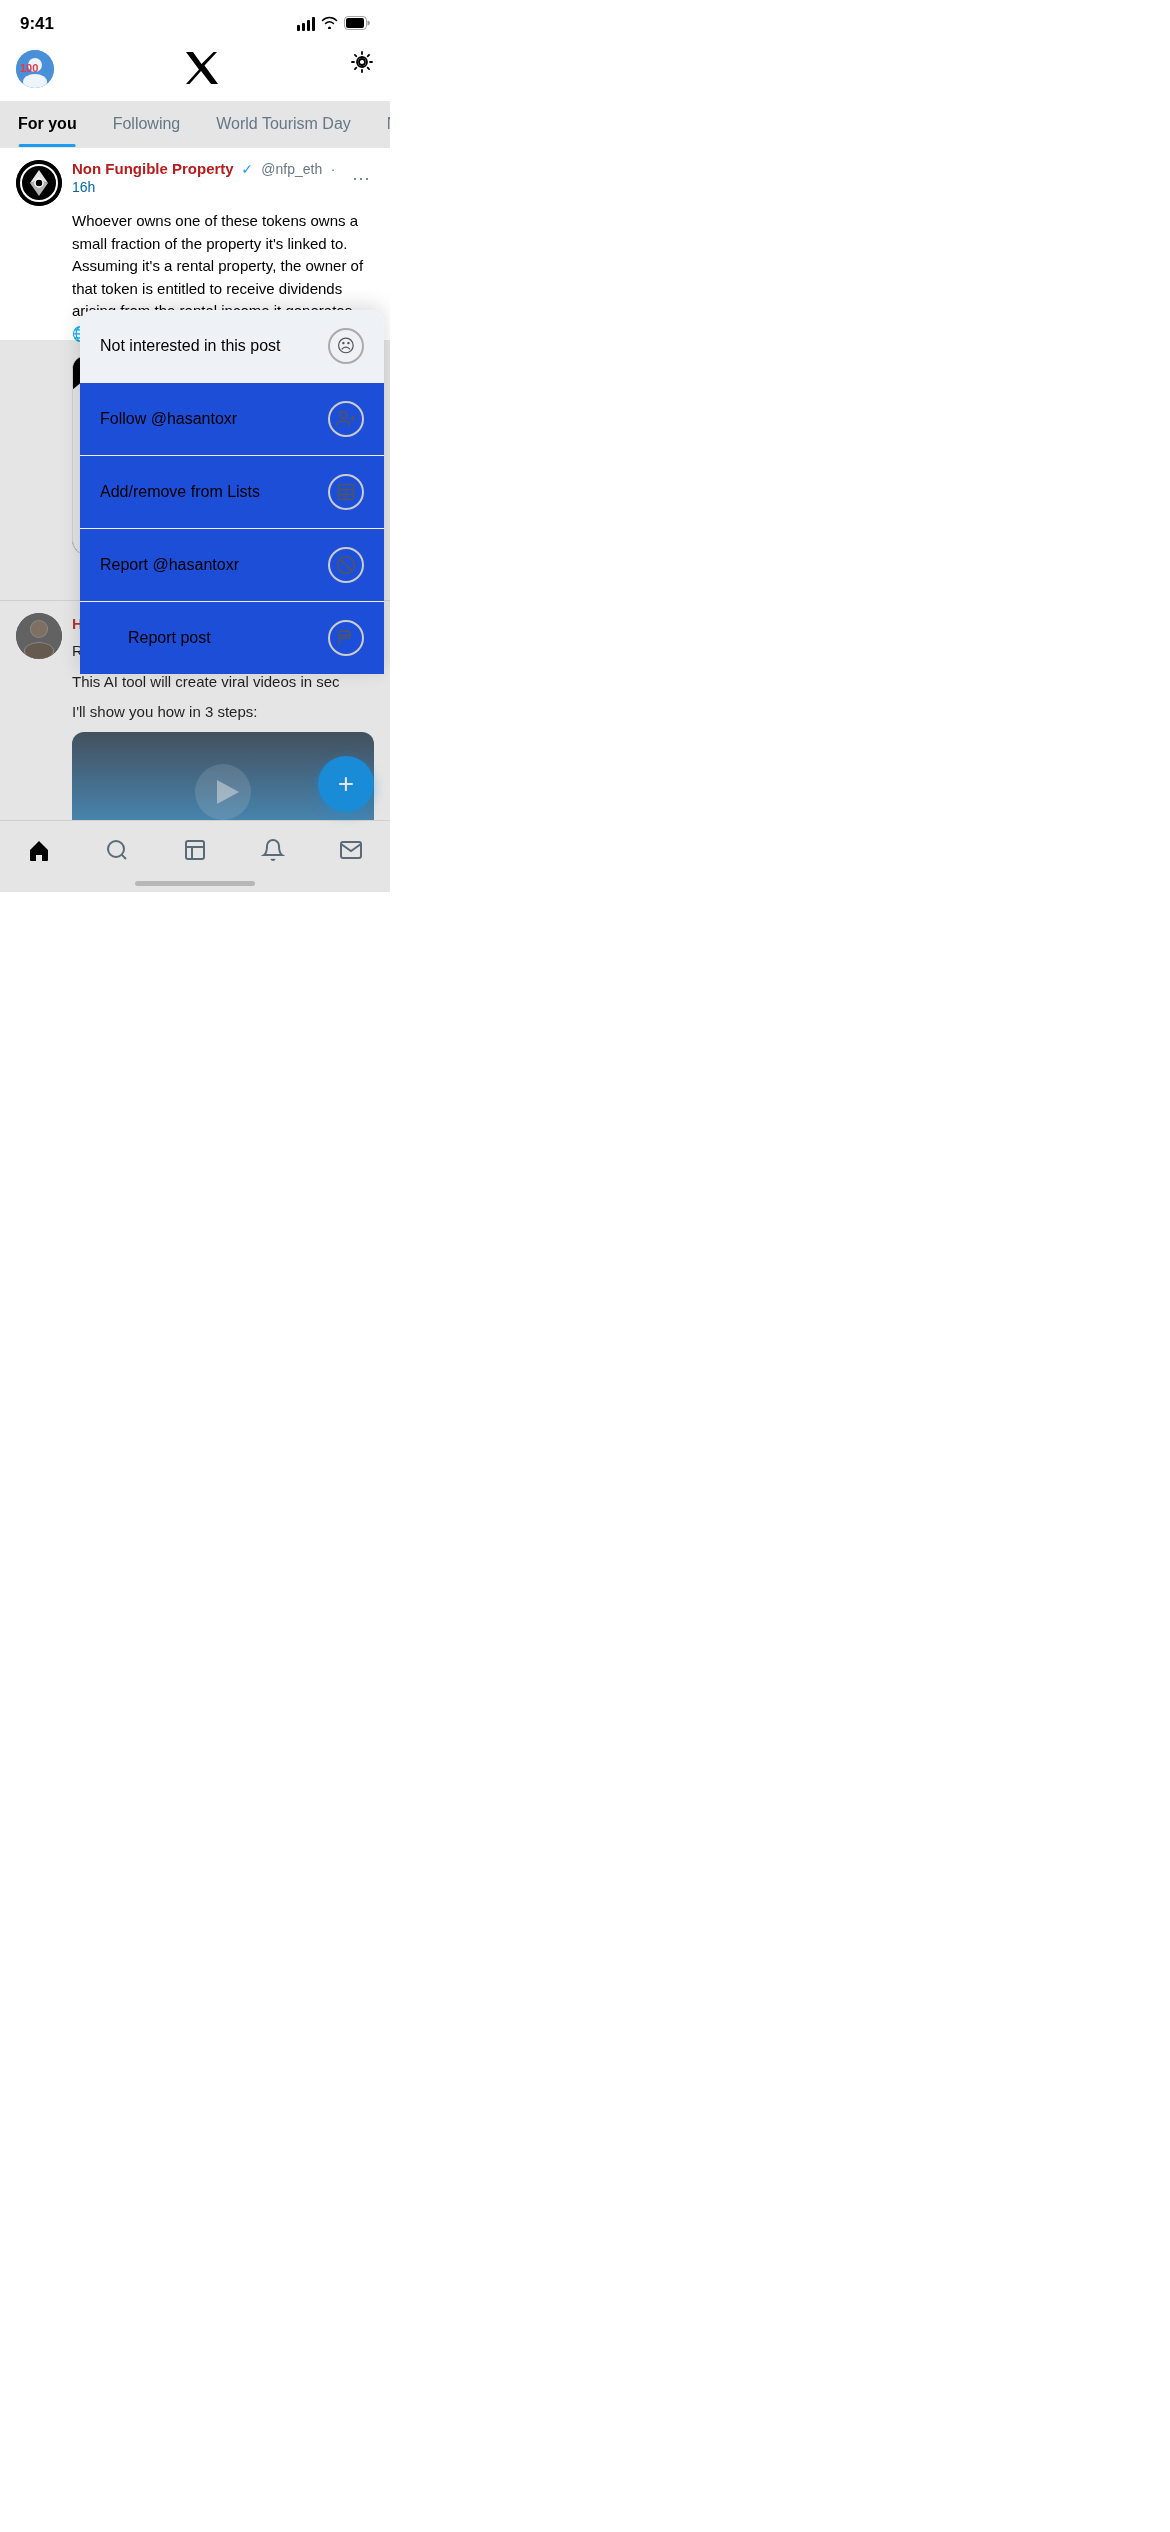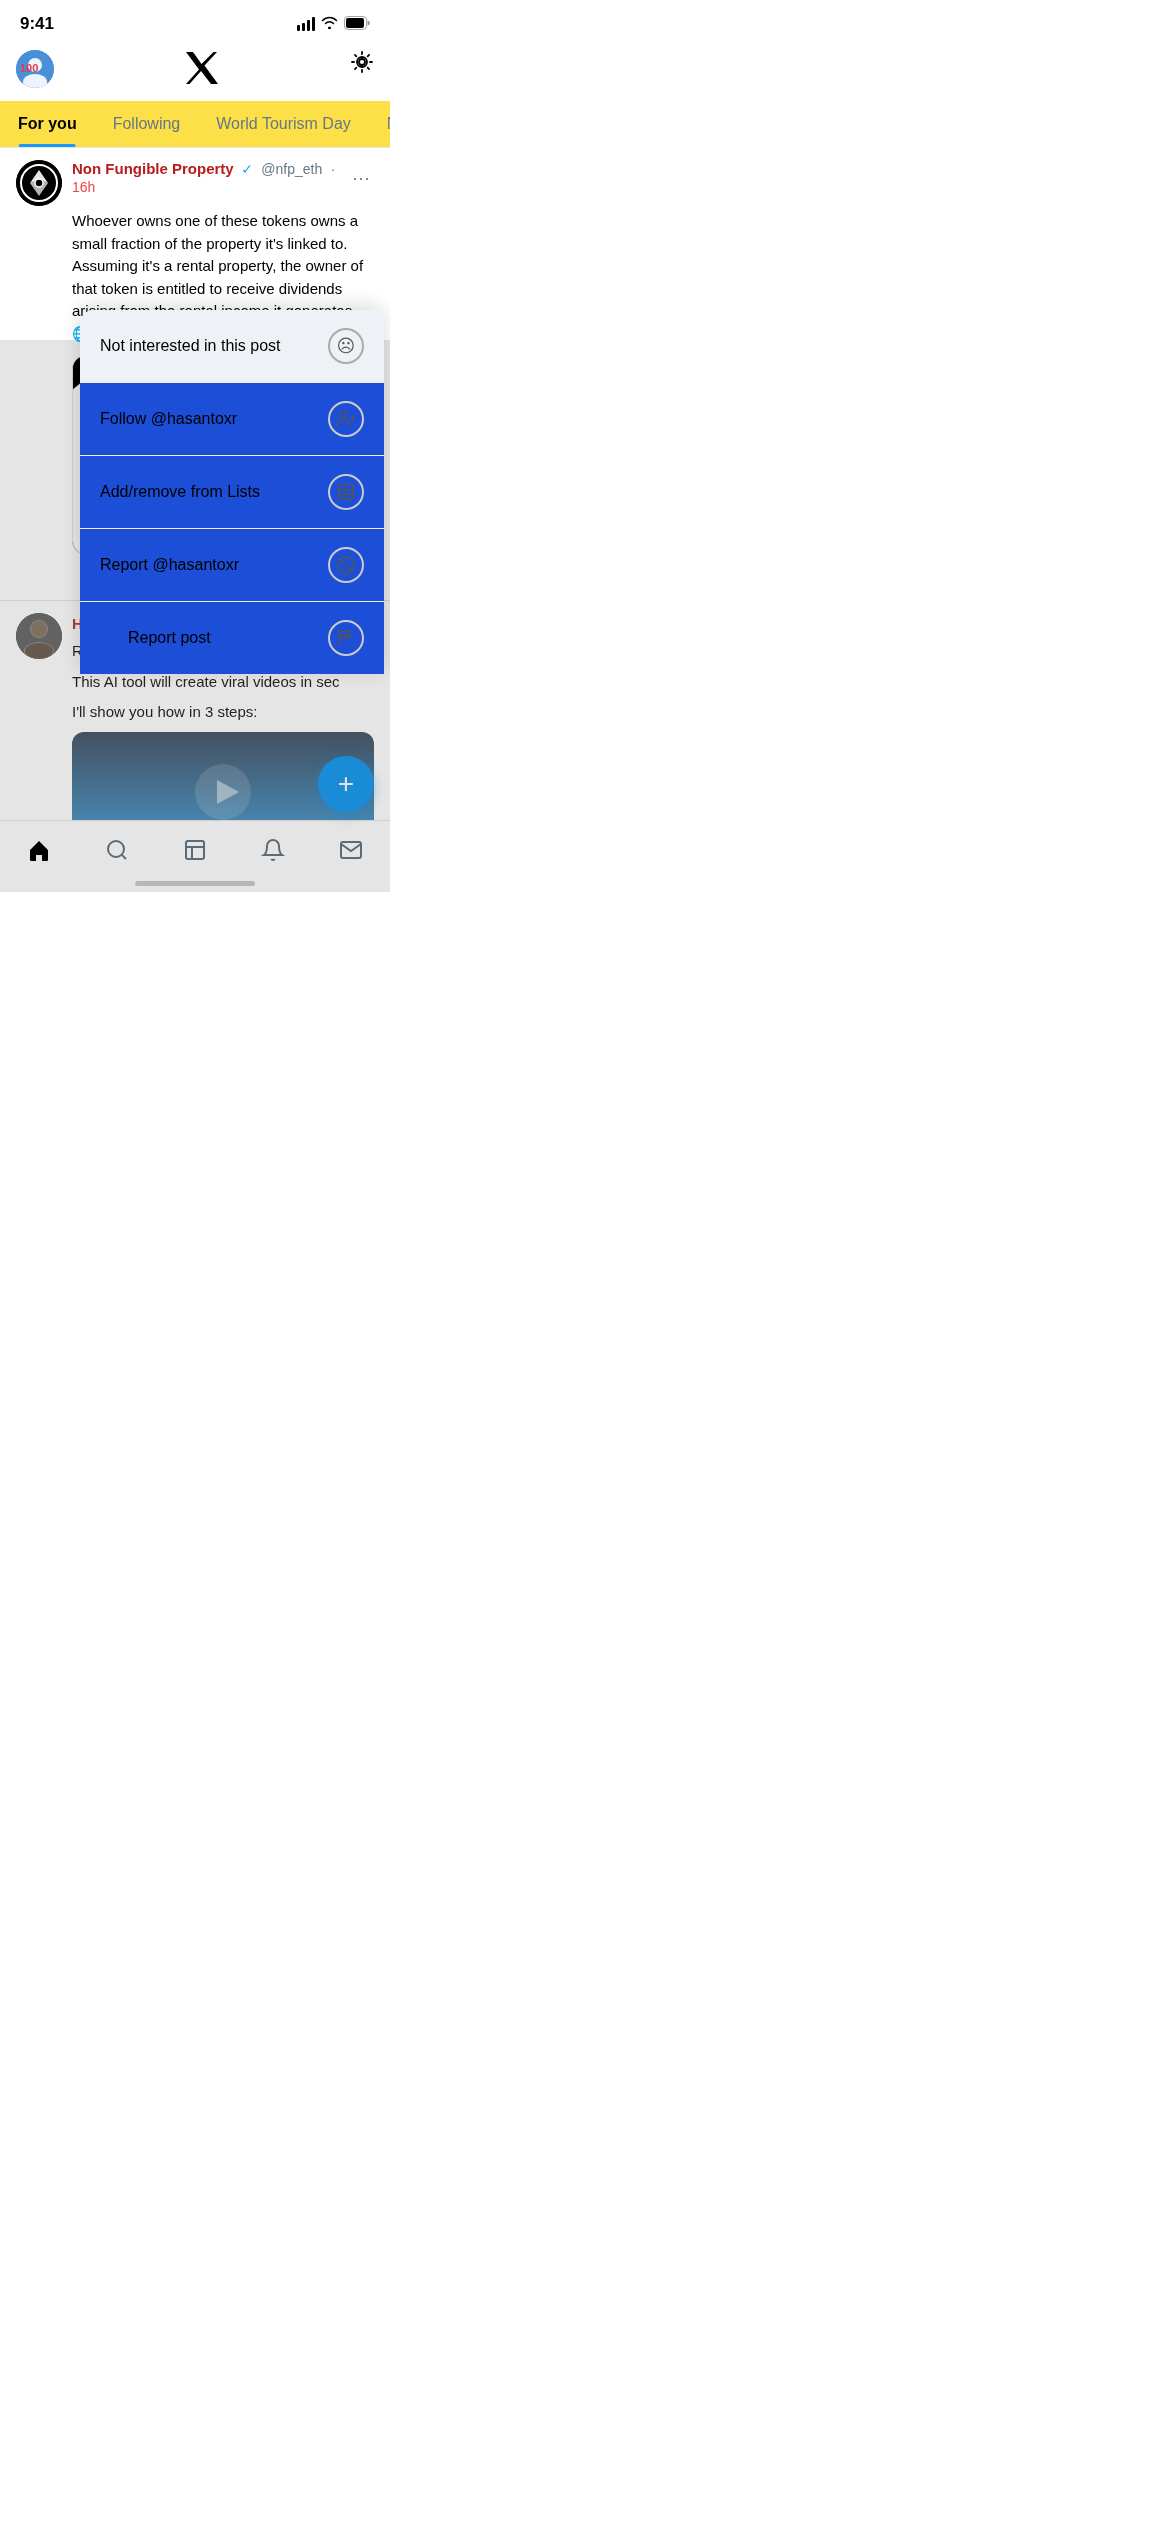--- a/index.html
+++ b/index.html
@@ -77,21 +77,21 @@
       font-size: 22px;
       color: #000;
     }
 
     
     .tabs {
       display: flex;
       border-bottom: 1px solid #e7e7e7;
       overflow-x: auto;
       scrollbar-width: none;
-      background: #fde047;
+      background: #e5e5e5;
     }
     .tabs::-webkit-scrollbar { display: none; }
     .tab {
       padding: 14px 18px;
       font-size: 16px;
       color: #657786;
       white-space: nowrap;
       cursor: pointer;
       position: relative;
       font-weight: 500;
@@ -151,21 +151,21 @@
       color: #1d9bf0;
       font-size: 14px;
       margin-left: 3px;
     }
     .tweet-handle {
       color: #657786;
       font-size: 14px;
       margin-left: 4px;
     }
     .tweet-time {
-      color: #ef4444;
+      color: #0369a1;
       font-size: 14px;
     }
     .more-btn {
       color: #657786;
       font-size: 18px;
       cursor: pointer;
       padding: 0 4px;
     }
     .tweet-body {
       margin-top: 4px;

